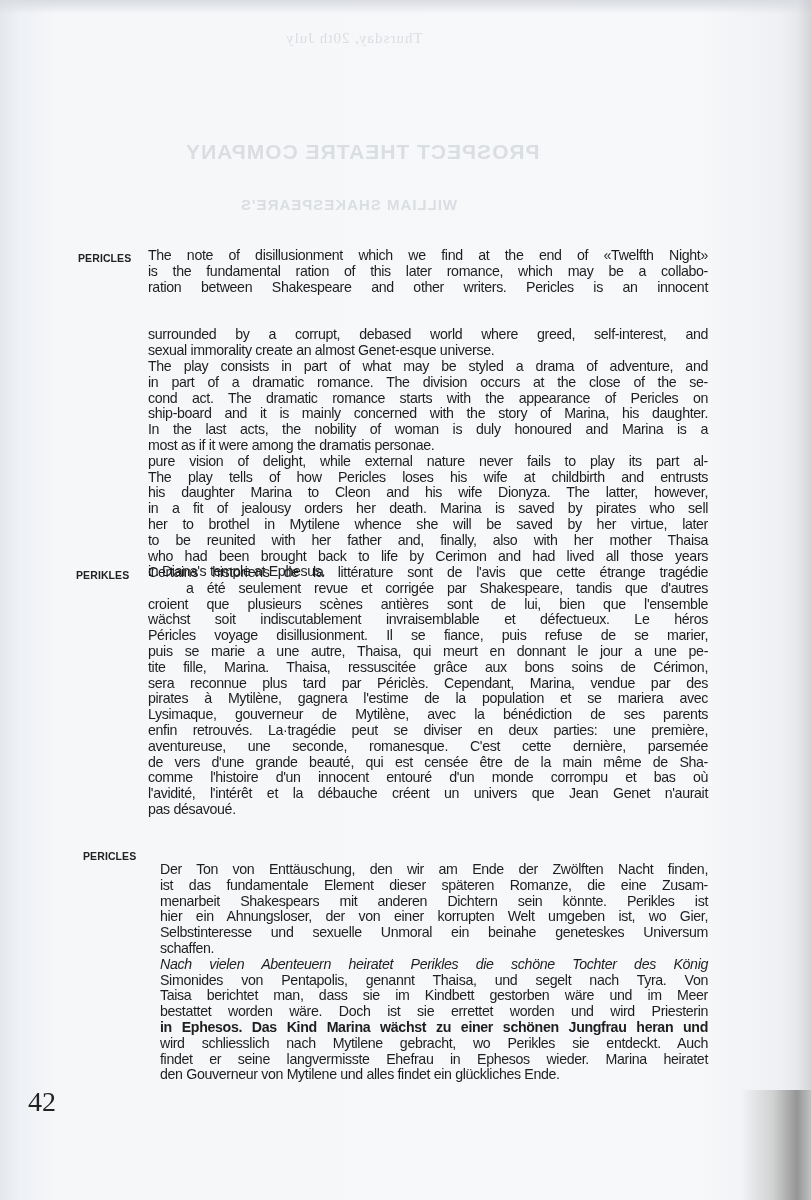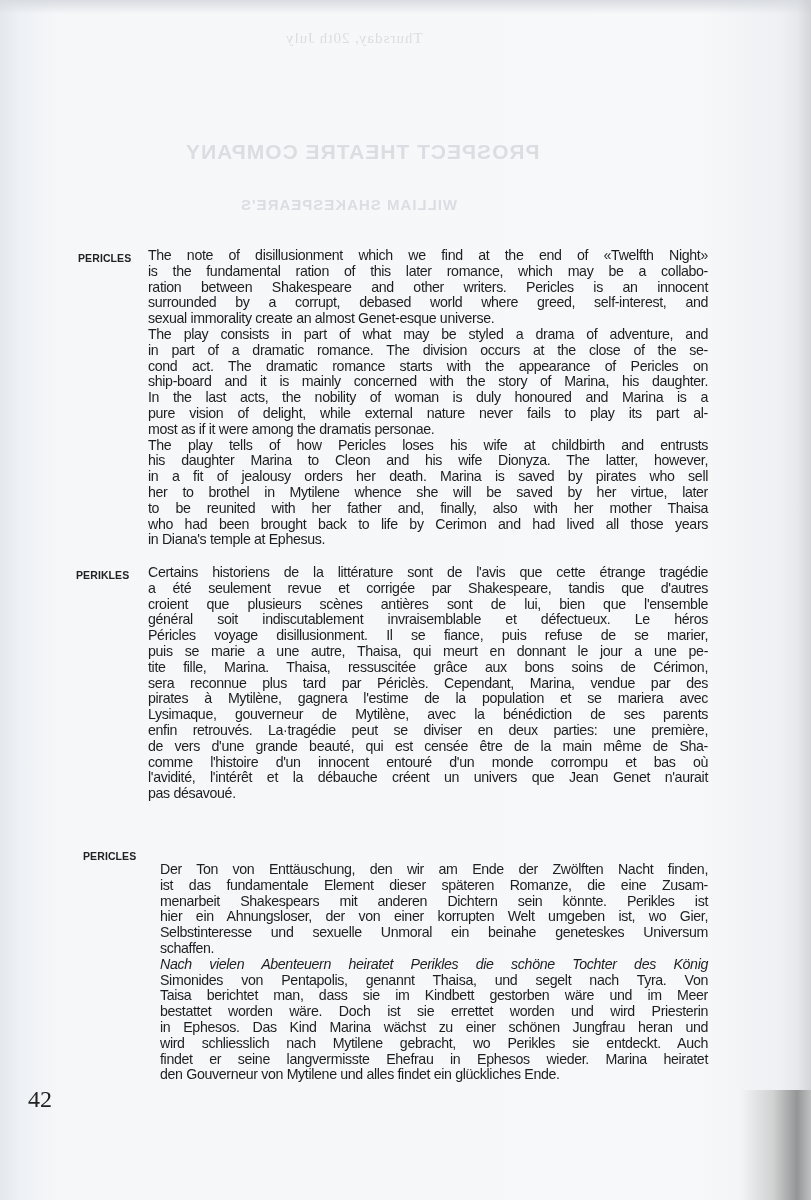--- a/index.html
+++ b/index.html
@@ -47,95 +47,96 @@
     transform-origin: left top;
   }
   .line {
     display: block; white-space: nowrap; text-align: justify; text-align-last: justify;
     height: 15.8px; overflow: visible;
     letter-spacing: -0.35px;
   }
   .line.last { text-align-last: left; }
   .page-number {
     position: absolute; left: 28px; top: 1086px;
-    font-family: "Liberation Serif", serif; font-size: 24px; color: #222;
+    font-family: "Liberation Serif", serif; font-size: 28px; color: #222;
   }
 </style>
 </head>
 <body>
 
 <div class="page">
   <div class="scan-top"></div>
   <div class="right-edge"></div>
   <div class="corner-shadow"></div>
 
   <div class="bleed b1">Thursday, 20th July</div>
   <div class="bleed b2">PROSPECT THEATRE COMPANY</div>
   <div class="bleed b3">WILLIAM SHAKESPEARE'S</div>
 
   <section class="section" style="top:248px;">
     <div class="label" style="left:78px; top:4px;">PERICLES</div>
     <div class="body">
         <span class="line" style="white-space: nowrap;">The note of disillusionment which we find at the end of «Twelfth Night»</span>
         <span class="line" style="white-space: nowrap;">is the fundamental ration of this later romance, which may be a collabo-</span>
         <span class="line" style="white-space: nowrap;">ration  between Shakespeare and other writers. Pericles is  an innocent</span>
-        <span class="line" style="white-space: nowrap;">surrounded  by a corrupt, debased world where greed, self-interest, and</span>
+        <span class="line" style="white-space: nowrap; margin-top: 32px;">surrounded  by a corrupt, debased world where greed, self-interest, and</span>
         <span class="line last" style="white-space: nowrap;">sexual immorality create an almost Genet-esque universe.</span>
         <span class="line" style="white-space: nowrap;">The play consists in part of what may be styled a drama of adventure, and</span>
         <span class="line" style="white-space: nowrap;">in part of a dramatic romance. The division occurs at the close of the se-</span>
         <span class="line" style="white-space: nowrap;">cond act. The dramatic romance starts with the appearance of Pericles on</span>
         <span class="line" style="white-space: nowrap;">ship-board and it is mainly concerned with the story of Marina, his daughter.</span>
         <span class="line" style="white-space: nowrap;">In the last acts, the nobility of woman is duly honoured and Marina is a</span>
+        <span class="line last" style="white-space: nowrap;">most as if it were among the dramatis personae.</span>
         <span class="line" style="white-space: nowrap;">pure vision of delight, while external nature never fails to play its part al-</span>
-        <span class="line last" style="white-space: nowrap;">most as if it were among the dramatis personae.</span>
         <span class="line" style="white-space: nowrap;">The play tells of how Pericles loses his wife at  childbirth and entrusts</span>
         <span class="line" style="white-space: nowrap;">his daughter Marina to Cleon and his wife Dionyza. The latter, however,</span>
         <span class="line" style="white-space: nowrap;">in a fit of jealousy orders her death. Marina is saved by pirates who sell</span>
         <span class="line" style="white-space: nowrap;">her to brothel in Mytilene whence she will be saved by her virtue, later</span>
         <span class="line" style="white-space: nowrap;">to be reunited with her father and, finally, also with her mother Thaisa</span>
         <span class="line" style="white-space: nowrap;">who had been brought back to life by Cerimon and had lived all those years</span>
         <span class="line last" style="white-space: nowrap;">in Diana's temple at Ephesus.</span>
       </div>
   </section>
 
   <section class="section" style="top:565px;">
     <div class="label" style="left:76px; top:4px;">PERIKLES</div>
     <div class="body">
         <span class="line" style="white-space: nowrap;">Certains historiens de la littérature sont de l'avis que cette étrange  tragédie</span>
-        <span class="line" style="white-space: nowrap;">a été seulement revue et corrigée par Shakespeare, tandis que d'autres</span>
+        <span class="line" style="white-space: nowrap; margin-left: 38px;">a été seulement revue et corrigée par Shakespeare, tandis que d'autres</span>
         <span class="line" style="white-space: nowrap;">croient que plusieurs scènes antières sont de lui, bien que l'ensemble</span>
-        <span class="line" style="white-space: nowrap;">général soit indiscutablement invraisemblable et  défectueux. Le héros</span>
+        <span class="line" style="white-space: nowrap;">wächst soit indiscutablement invraisemblable et  défectueux. Le héros</span>
         <span class="line" style="white-space: nowrap;">Péricles voyage disillusionment. Il se fiance, puis refuse de se marier,</span>
         <span class="line" style="white-space: nowrap;">puis se marie a une autre, Thaisa, qui meurt en donnant le jour a une pe-</span>
         <span class="line" style="white-space: nowrap;">tite fille, Marina. Thaisa, ressuscitée grâce aux  bons soins de Cérimon,</span>
         <span class="line" style="white-space: nowrap;">sera reconnue plus tard par Périclès. Cependant, Marina, vendue par des</span>
         <span class="line" style="white-space: nowrap;">pirates à Mytilène, gagnera l'estime de la population et se mariera avec</span>
         <span class="line" style="white-space: nowrap;">Lysimaque, gouverneur de Mytilène, avec la bénédiction de ses parents</span>
         <span class="line" style="white-space: nowrap;">enfin retrouvés. La·tragédie peut se diviser en deux parties: une première,</span>
+        <span class="line" style="white-space: nowrap;">aventureuse, une seconde, romanesque. C'est cette dernière, parsemée</span>
         <span class="line" style="white-space: nowrap;">de vers d'une grande beauté, qui est censée être de la main même de Sha-</span>
         <span class="line" style="white-space: nowrap;">comme l'histoire d'un innocent entouré d'un monde corrompu et bas où</span>
         <span class="line" style="white-space: nowrap;">l'avidité, l'intérêt et la débauche créent un univers que Jean Genet n'aurait</span>
         <span class="line last" style="white-space: nowrap;">pas désavoué.</span>
       </div>
   </section>
 
   <section class="section" style="top:846px;">
     <div class="label" style="left:83px; top:4px;">PERICLES</div>
     <div class="body" style="left:160px; width:548px;">
         <span class="line" style="white-space: nowrap; margin-top: 16px;">Der Ton von Enttäuschung, den wir am Ende der Zwölften Nacht finden,</span>
         <span class="line" style="white-space: nowrap;">ist das fundamentale Element dieser späteren Romanze, die eine Zusam-</span>
         <span class="line" style="white-space: nowrap;">menarbeit Shakespears mit anderen Dichtern sein könnte. Perikles ist</span>
         <span class="line" style="white-space: nowrap;">hier ein Ahnungsloser, der von einer korrupten Welt umgeben ist, wo Gier,</span>
         <span class="line" style="white-space: nowrap;">Selbstinteresse und sexuelle Unmoral ein beinahe geneteskes Universum</span>
         <span class="line last" style="white-space: nowrap;">schaffen.</span>
         <span class="line" style="white-space: nowrap; font-style: italic;">Nach vielen Abenteuern heiratet Perikles die schöne Tochter des König</span>
         <span class="line" style="white-space: nowrap;">Simonides von Pentapolis, genannt Thaisa, und segelt nach Tyra. Von</span>
         <span class="line" style="white-space: nowrap;">Taisa berichtet man, dass sie im Kindbett gestorben wäre und im Meer</span>
         <span class="line" style="white-space: nowrap;">bestattet worden wäre. Doch ist sie errettet worden und wird Priesterin</span>
-        <span class="line" style="white-space: nowrap;">in Ephesos. Das Kind Marina wächst zu einer schönen Jungfrau heran und</span>
+        <span class="line" style="white-space: nowrap; font-weight: bold;">in Ephesos. Das Kind Marina wächst zu einer schönen Jungfrau heran und</span>
         <span class="line" style="white-space: nowrap;">wird schliesslich nach Mytilene gebracht, wo Perikles sie entdeckt. Auch</span>
         <span class="line" style="white-space: nowrap;">findet er seine langvermisste Ehefrau in Ephesos wieder. Marina heiratet</span>
         <span class="line last" style="white-space: nowrap;">den Gouverneur von Mytilene und alles findet ein glückliches Ende.</span>
       </div>
   </section>
 
   <div class="page-number">42</div>
 </div>
 
 </body></html>

